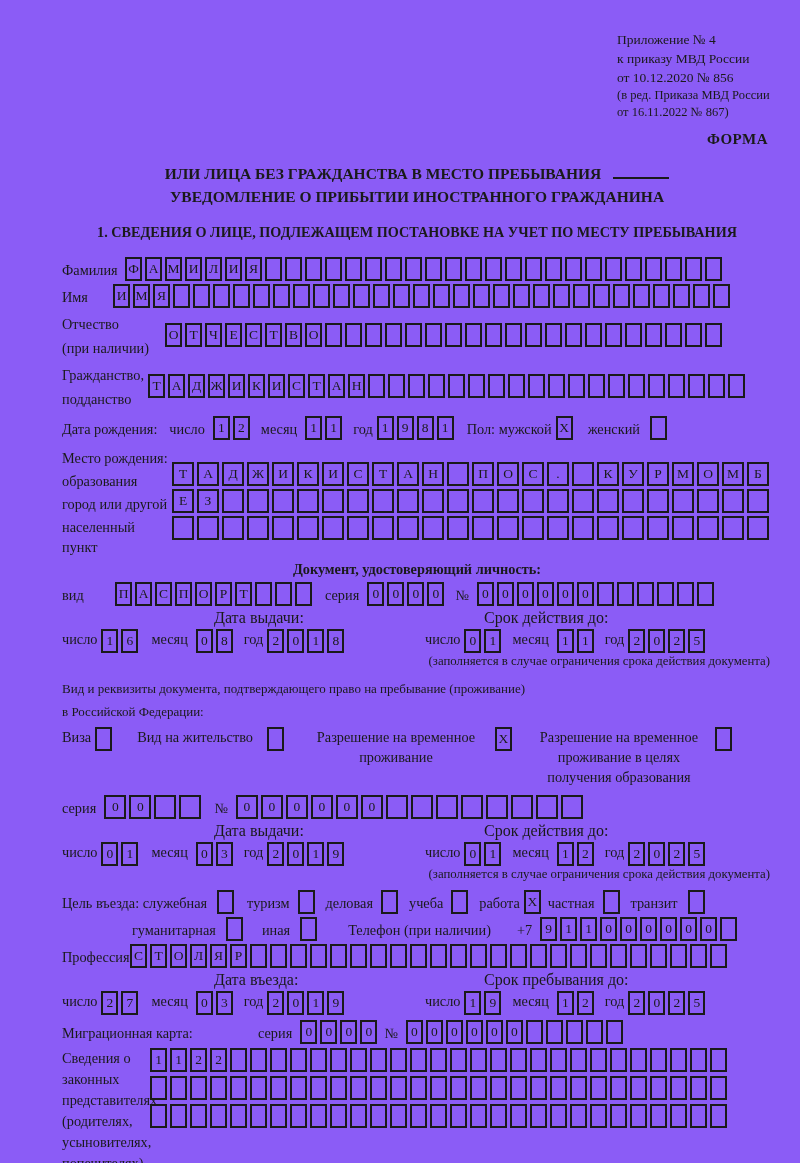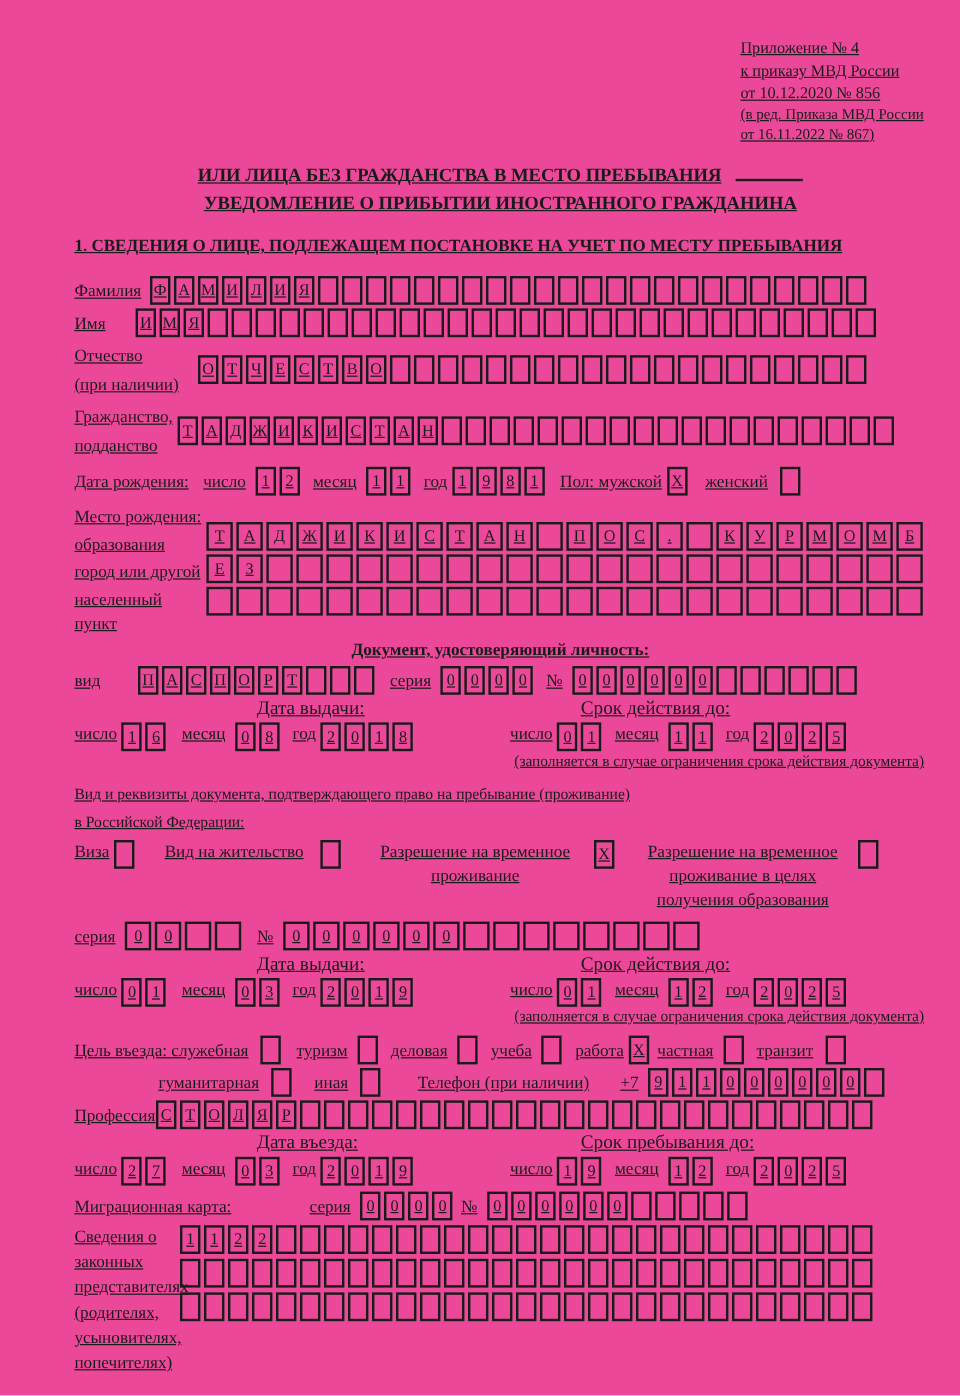--- a/index.html
+++ b/index.html
@@ -1,27 +1,27 @@
 <!DOCTYPE html>
 <html><head>
 <meta charset="utf-8">
 <style>
   html,body{margin:0;padding:0;background:#ffffff;}
   .page{
-    width:800px;height:1163px;background:#ec4899;color:#1a1a1a;
+    width:800px;height:1163px;background:#8b5cf6;color:#1a1a1a;
     font-family:"Liberation Serif","DejaVu Serif",serif;
-    box-sizing:border-box;padding:30px 28px 0 62px;overflow:hidden;position:relative;text-decoration:underline;
+    box-sizing:border-box;padding:30px 28px 0 62px;overflow:hidden;position:relative;
   }
   .hdr{margin-left:555px;font-size:13.5px;line-height:19px;}
   .hdr .small{font-size:12.5px;line-height:17px;}
   .hdr .small:first-of-type{margin-top:4px;}
   .forma{text-align:right;font-weight:bold;font-size:15px;margin-top:10px;padding-right:4px;letter-spacing:.5px;}
   .title{text-align:center;font-weight:bold;font-size:15.5px;line-height:23px;margin-top:14px;}
   .blank-line{display:inline-block;width:56px;border-bottom:2.5px solid #1a1a1a;margin-left:12px;height:12px;}
-  .sect{font-weight:bold;font-size:14.2px;margin-top:16px;margin-bottom:16px;}
+  .sect{font-weight:bold;font-size:14.2px;text-align:center;margin-top:16px;margin-bottom:16px;}
   .lbl{font-size:14.3px;line-height:21px;flex:0 0 auto;}
   .frow{display:flex;align-items:center;margin-bottom:3px;}
   .frow .lbl{padding-top:3px;}
   .cells{display:flex;flex:0 0 auto;}
   .cell{
     box-sizing:border-box;flex:0 0 auto;width:17px;height:24px;border:2px solid #1a1a1a;
     margin-right:3px;display:inline-flex;align-items:center;justify-content:center;
     font-size:13.5px;font-family:"Liberation Serif",serif;
   }
   .wide .cell{width:22px;}
@@ -50,20 +50,21 @@
 <div class="page">
 
   <div class="hdr">
     <div>Приложение № 4</div>
     <div>к приказу МВД России</div>
     <div>от 10.12.2020 № 856</div>
     <div class="small">(в ред. Приказа МВД России</div>
     <div class="small">от 16.11.2022 № 867)</div>
   </div>
 
+  <div class="forma">ФОРМА</div>
 
   <div class="title">
     <div><span>ИЛИ ЛИЦА БЕЗ ГРАЖДАНСТВА В МЕСТО ПРЕБЫВАНИЯ</span><span class="blank-line"></span></div>
     <div>УВЕДОМЛЕНИЕ О ПРИБЫТИИ ИНОСТРАННОГО ГРАЖДАНИНА</div>
   </div>
 
   <div class="sect">1. СВЕДЕНИЯ О ЛИЦЕ, ПОДЛЕЖАЩЕМ ПОСТАНОВКЕ НА УЧЕТ ПО МЕСТУ ПРЕБЫВАНИЯ</div>
 
   <div class="frow">
     <span class="lbl" style="width:63px">Фамилия</span>

